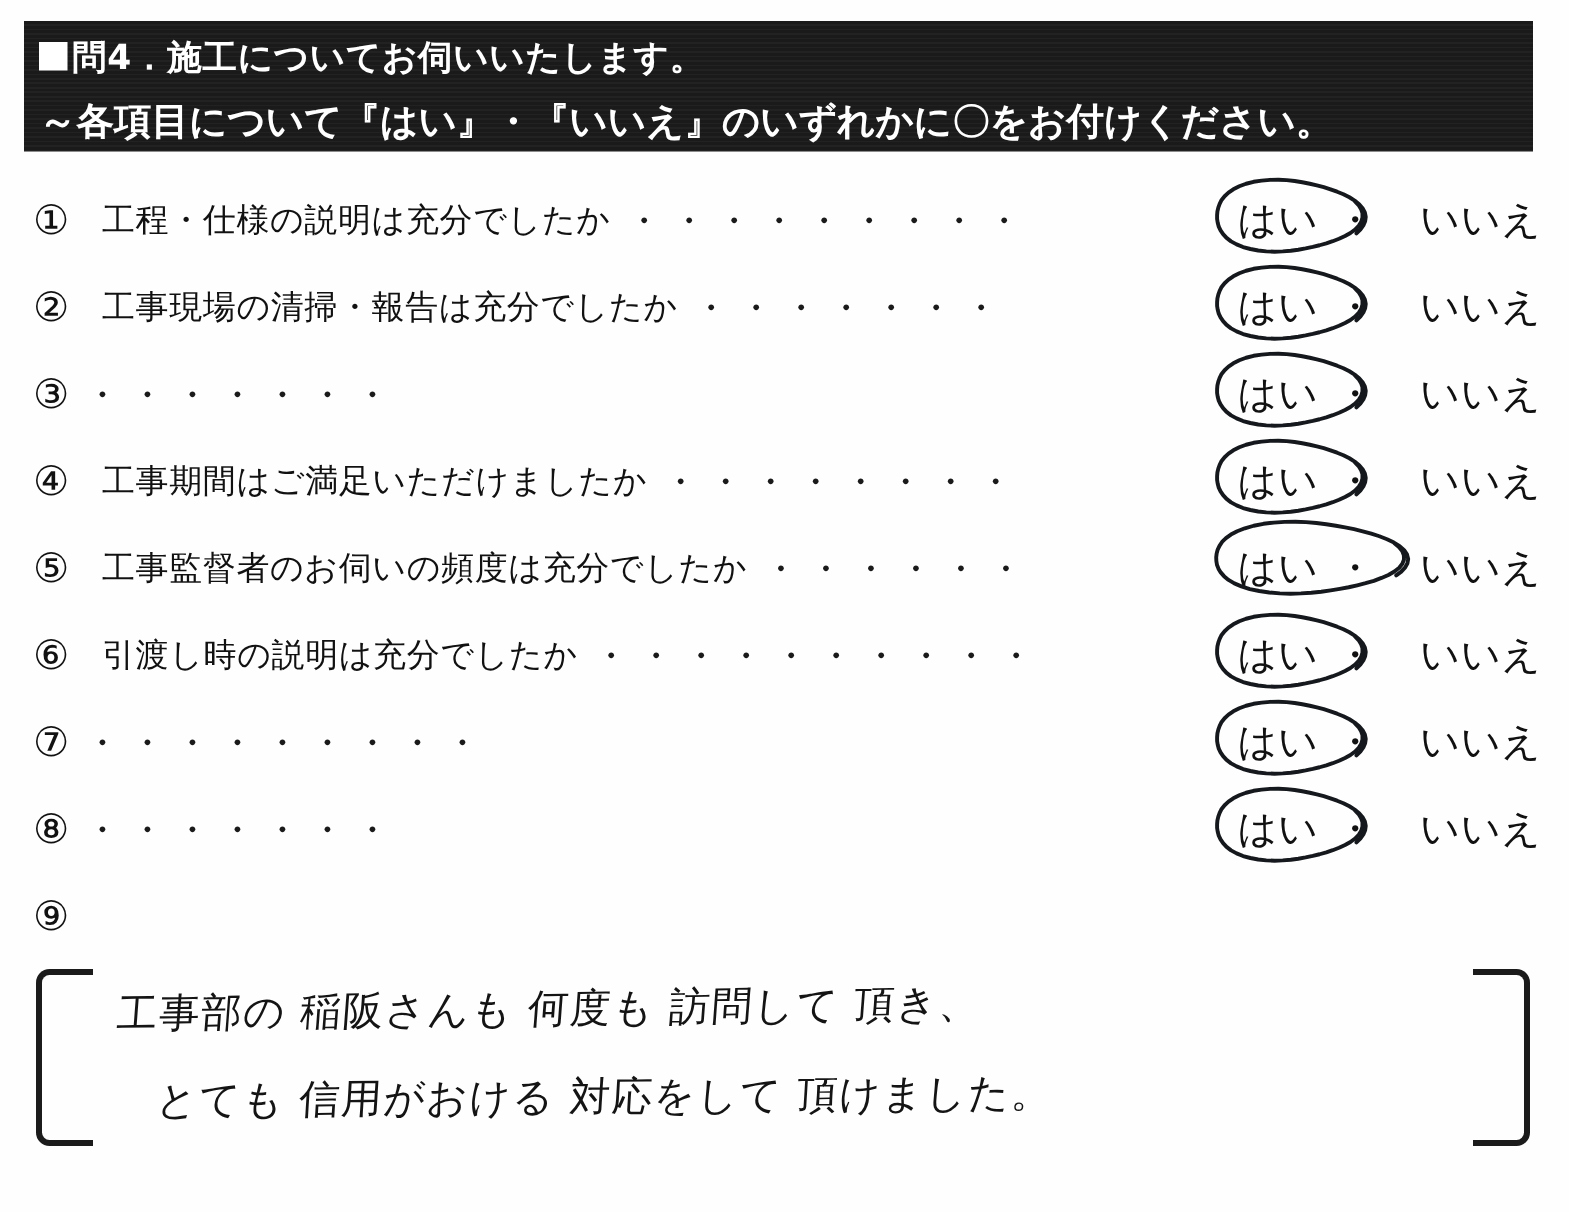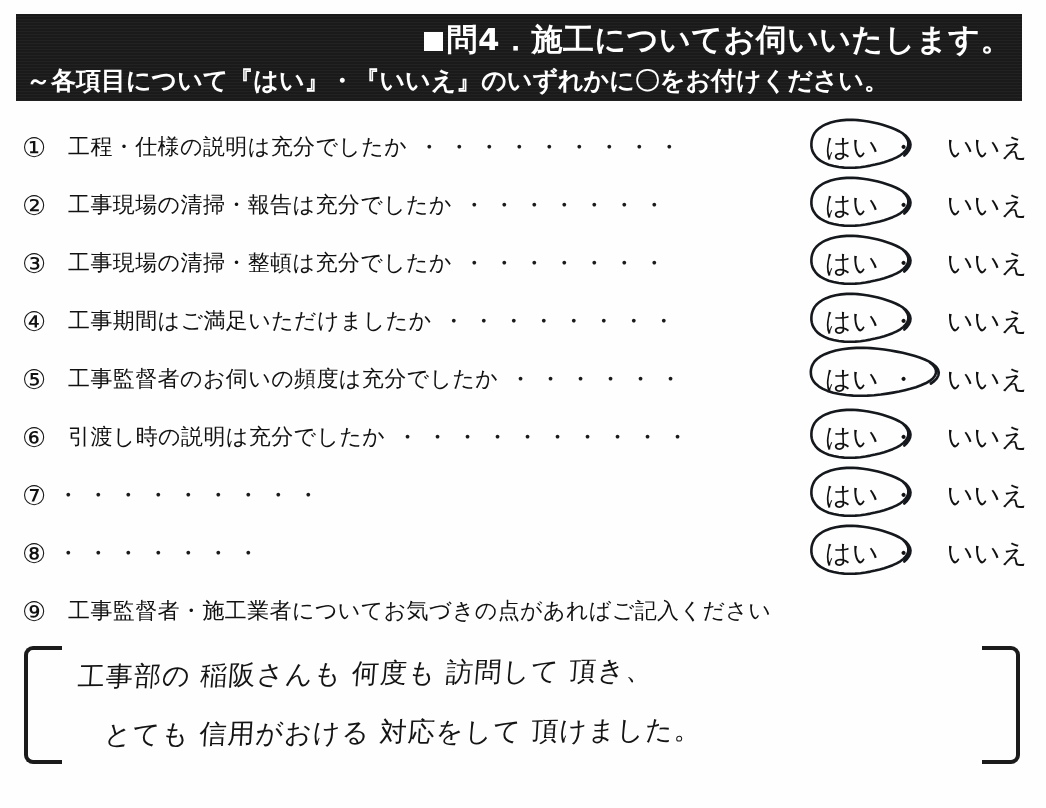--- a/index.html
+++ b/index.html
@@ -48,21 +48,21 @@
   .header-line {
     position: relative;
     z-index: 2;
     color: #ffffff;
     font-size: 30px;
     font-weight: bold;
     line-height: 41px;
     letter-spacing: 0.5px;
     white-space: nowrap;
   }
-  .header-line.l1 { font-size: 31px; text-align: right; }
+  .header-line.l1 { font-size: 23px; }
   .header-line.l2 { font-size: 25px; letter-spacing: 0px; }
   .sq-bullet {
     display: inline-block;
     width: 19px;
     height: 19px;
     background: #ffffff;
     vertical-align: -1px;
     margin-right: 3px;
   }
 
@@ -230,21 +230,20 @@
               <svg width="104" height="70" viewBox="0 0 104 70">
                 <path d="M97.3 21.7 L99.7 24.2 L101.4 26.9 L102.3 29.6 L102.3 32.5 L101.5 35.3 L99.8 38.0 L97.4 40.5 L94.3 42.8 L90.7 44.8 L86.7 46.7 L82.5 48.3 L78.2 49.7 L73.7 51.0 L69.2 52.1 L64.4 53.1 L59.5 54.0 L54.5 54.7 L49.2 55.1 L43.7 55.3 L38.2 55.1 L32.8 54.5 L27.6 53.5 L22.7 52.2 L18.4 50.4 L14.7 48.4 L11.7 46.1 L9.4 43.6 L7.7 41.1 L6.5 38.6 L5.8 36.0 L5.4 33.5 L5.4 31.0 L5.6 28.5 L6.2 25.9 L7.1 23.4 L8.4 20.8 L10.4 18.3 L13.0 15.9 L16.2 13.7 L20.2 11.7 L24.7 10.0 L29.7 8.7 L35.1 7.9 L40.7 7.4 L46.3 7.3 L51.8 7.6 L57.1 8.2 L62.2 9.0 L67.2 10.0 L71.9 11.1 L76.5 12.3 L81.0 13.7 L85.4 15.3 L89.6 17.0 L93.6 19.0 L97.1 21.2 L100.1 23.6 L102.4 26.3 L103.9 29.1 L104.5 32.1 L104.1 35.0 L102.9 37.8 L100.9 40.6 L98.3 43.1"></path>
               </svg>
             </span></span>
           <span class="ans-sep">・</span>
           <span class="ans-no">いいえ</span>
         </span>
       </div>
       <div class="qrow">
         <span class="qnum">③</span>
-        <span class="qtext">工事現場の清掃・整頓は充分でしたか</span>
         <span class="leader">・・・・・・・</span>
         <span class="answers">
           <span class="ans-yes"><span>はい</span><span class="pen-circle">
               <svg width="104" height="70" viewBox="0 0 104 70">
                 <path d="M97.3 21.7 L99.7 24.2 L101.4 26.9 L102.3 29.6 L102.3 32.5 L101.5 35.3 L99.8 38.0 L97.4 40.5 L94.3 42.8 L90.7 44.8 L86.7 46.7 L82.5 48.3 L78.2 49.7 L73.7 51.0 L69.2 52.1 L64.4 53.1 L59.5 54.0 L54.5 54.7 L49.2 55.1 L43.7 55.3 L38.2 55.1 L32.8 54.5 L27.6 53.5 L22.7 52.2 L18.4 50.4 L14.7 48.4 L11.7 46.1 L9.4 43.6 L7.7 41.1 L6.5 38.6 L5.8 36.0 L5.4 33.5 L5.4 31.0 L5.6 28.5 L6.2 25.9 L7.1 23.4 L8.4 20.8 L10.4 18.3 L13.0 15.9 L16.2 13.7 L20.2 11.7 L24.7 10.0 L29.7 8.7 L35.1 7.9 L40.7 7.4 L46.3 7.3 L51.8 7.6 L57.1 8.2 L62.2 9.0 L67.2 10.0 L71.9 11.1 L76.5 12.3 L81.0 13.7 L85.4 15.3 L89.6 17.0 L93.6 19.0 L97.1 21.2 L100.1 23.6 L102.4 26.3 L103.9 29.1 L104.5 32.1 L104.1 35.0 L102.9 37.8 L100.9 40.6 L98.3 43.1"></path>
               </svg>
             </span></span>
           <span class="ans-sep">・</span>
           <span class="ans-no">いいえ</span>
         </span>
@@ -312,21 +311,20 @@
               <svg width="104" height="70" viewBox="0 0 104 70">
                 <path d="M97.3 21.7 L99.7 24.2 L101.4 26.9 L102.3 29.6 L102.3 32.5 L101.5 35.3 L99.8 38.0 L97.4 40.5 L94.3 42.8 L90.7 44.8 L86.7 46.7 L82.5 48.3 L78.2 49.7 L73.7 51.0 L69.2 52.1 L64.4 53.1 L59.5 54.0 L54.5 54.7 L49.2 55.1 L43.7 55.3 L38.2 55.1 L32.8 54.5 L27.6 53.5 L22.7 52.2 L18.4 50.4 L14.7 48.4 L11.7 46.1 L9.4 43.6 L7.7 41.1 L6.5 38.6 L5.8 36.0 L5.4 33.5 L5.4 31.0 L5.6 28.5 L6.2 25.9 L7.1 23.4 L8.4 20.8 L10.4 18.3 L13.0 15.9 L16.2 13.7 L20.2 11.7 L24.7 10.0 L29.7 8.7 L35.1 7.9 L40.7 7.4 L46.3 7.3 L51.8 7.6 L57.1 8.2 L62.2 9.0 L67.2 10.0 L71.9 11.1 L76.5 12.3 L81.0 13.7 L85.4 15.3 L89.6 17.0 L93.6 19.0 L97.1 21.2 L100.1 23.6 L102.4 26.3 L103.9 29.1 L104.5 32.1 L104.1 35.0 L102.9 37.8 L100.9 40.6 L98.3 43.1"></path>
               </svg>
             </span></span>
           <span class="ans-sep">・</span>
           <span class="ans-no">いいえ</span>
         </span>
       </div>
       <div class="qrow">
         <span class="qnum">⑨</span>
-        <span class="qtext">工事監督者・施工業者についてお気づきの点があればご記入ください</span>
       </div>
     </div>
 
   <div class="comment-area">
     <div class="bracket left"></div>
     <div class="bracket right"></div>
     <div class="handwriting">
       <div class="hw-line l1">工事部の 稲阪さんも 何度も 訪問して 頂き、</div>
       <div class="hw-line l2">とても 信用がおける 対応をして 頂けました。</div>
     </div>

